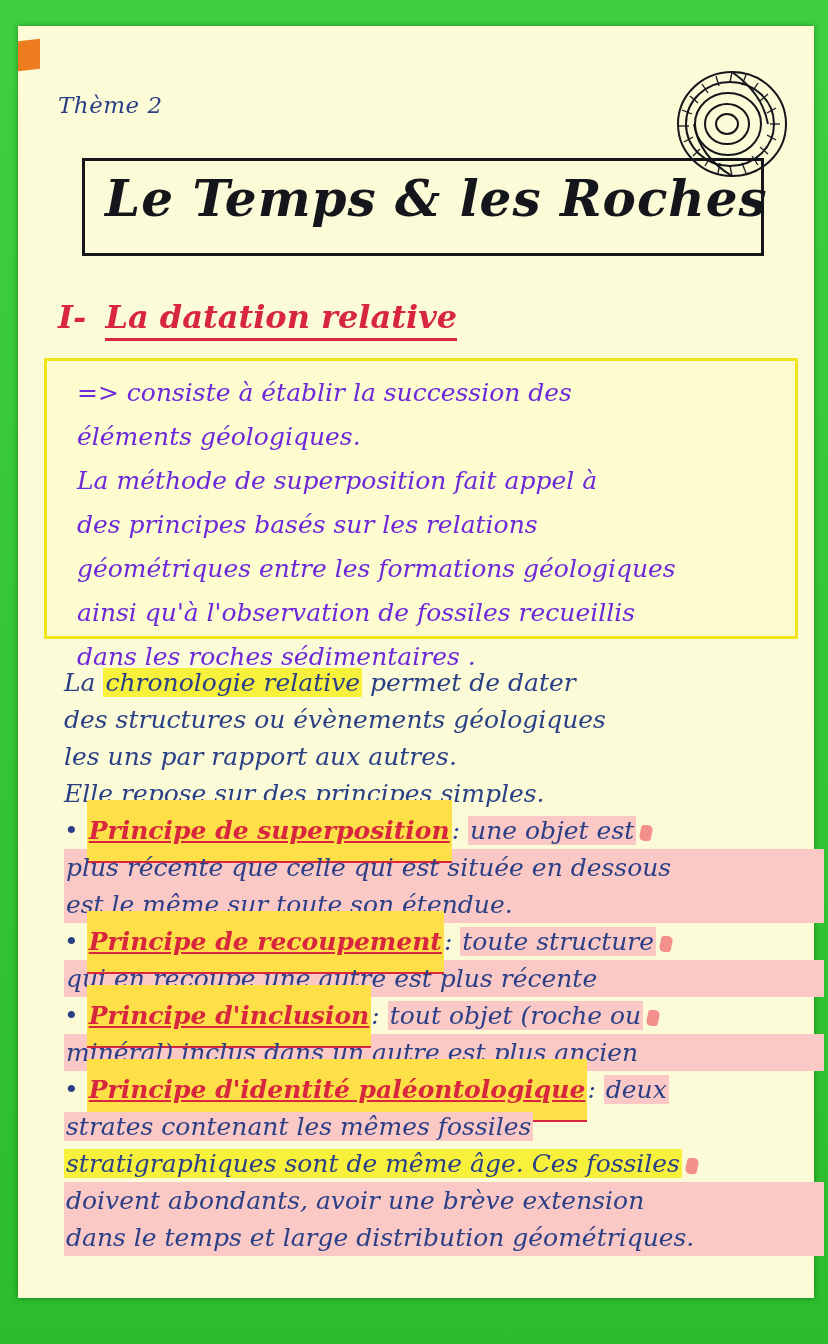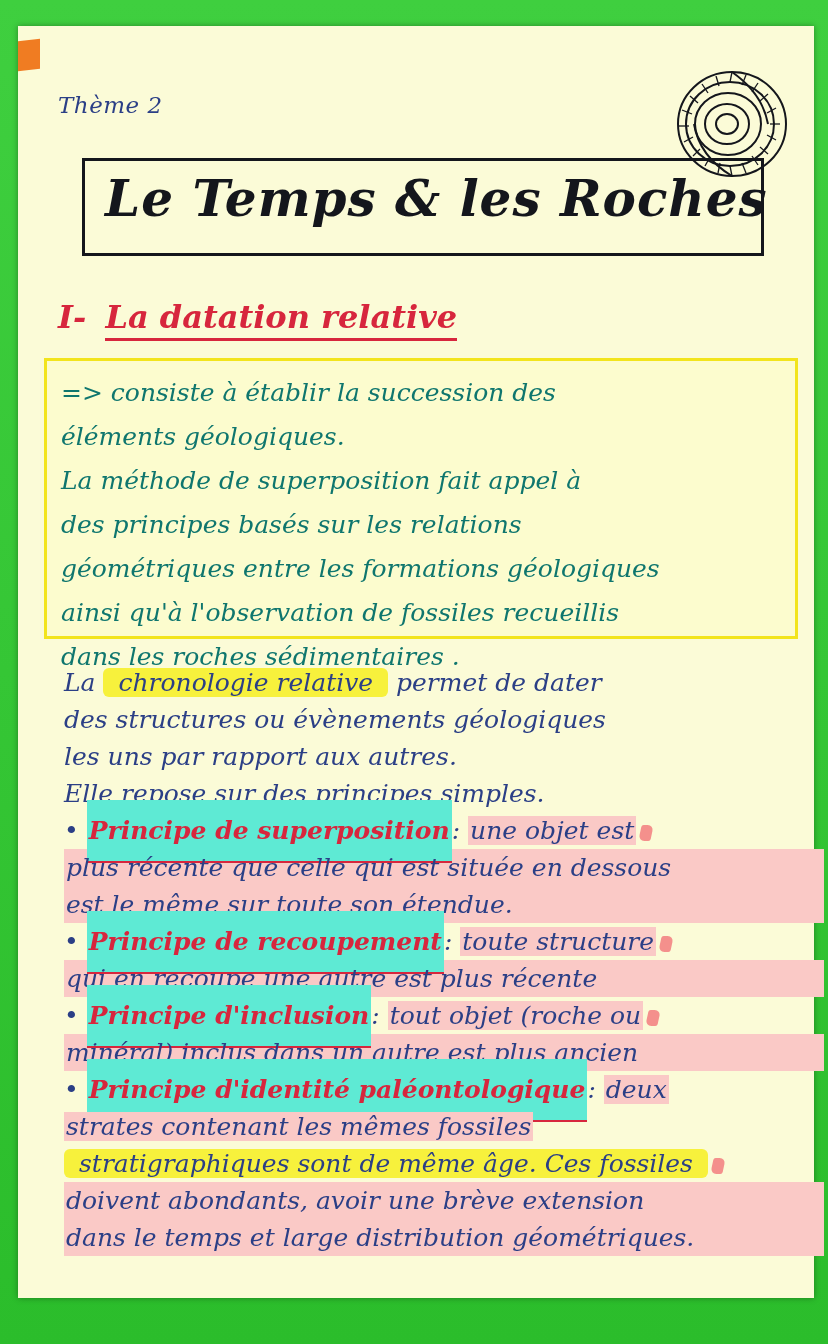--- a/index.html
+++ b/index.html
@@ -109,28 +109,28 @@
   }
   .def-lines {
     position: absolute;
     left: 14px; top: 10px;
     width: 730px;
   }
   .def-lines .ln {
     font-family: "DejaVu Serif", serif;
     font-style: italic;
     font-size: 25px;
-    color: #0f766e;
+    color: #6d28d9;
     line-height: 44px;
     white-space: nowrap;
+    margin-left: 16px;
   }
   .hl-yellow {
     background: #f7f13c;
-    padding: 0 15px;
-    border-radius: 6px;
+    padding: 0 2px;
   }
 
   
   .body-text {
     position: absolute;
     left: 46px; top: 638px;
     width: 760px;
   }
   .body-text .ln {
     font-family: "DejaVu Serif", serif;
@@ -138,21 +138,21 @@
     font-size: 25px;
     color: #2b3f86;
     line-height: 37px;
     white-space: nowrap;
   }
   .red {
     color: #d7263d;
     font-weight: bold;
     border-bottom: 2px solid #d7263d;
   }
-  .hl-pink { background: #5eead4; padding: 16px 2px; }
+  .hl-pink { background: #fde047; padding: 16px 2px; text-decoration: underline; }
   .hl-pink-soft { background: #fac9c6; padding: 0 2px; }
   .bullet { color:#2b3f86; }
 
   .pink-mark {
     display:inline-block;
     width:12px;height:16px;
     background:#f4908c;
     transform: skewX(-12deg);
     border-radius: 2px 6px 2px 6px;
     vertical-align: -2px;

